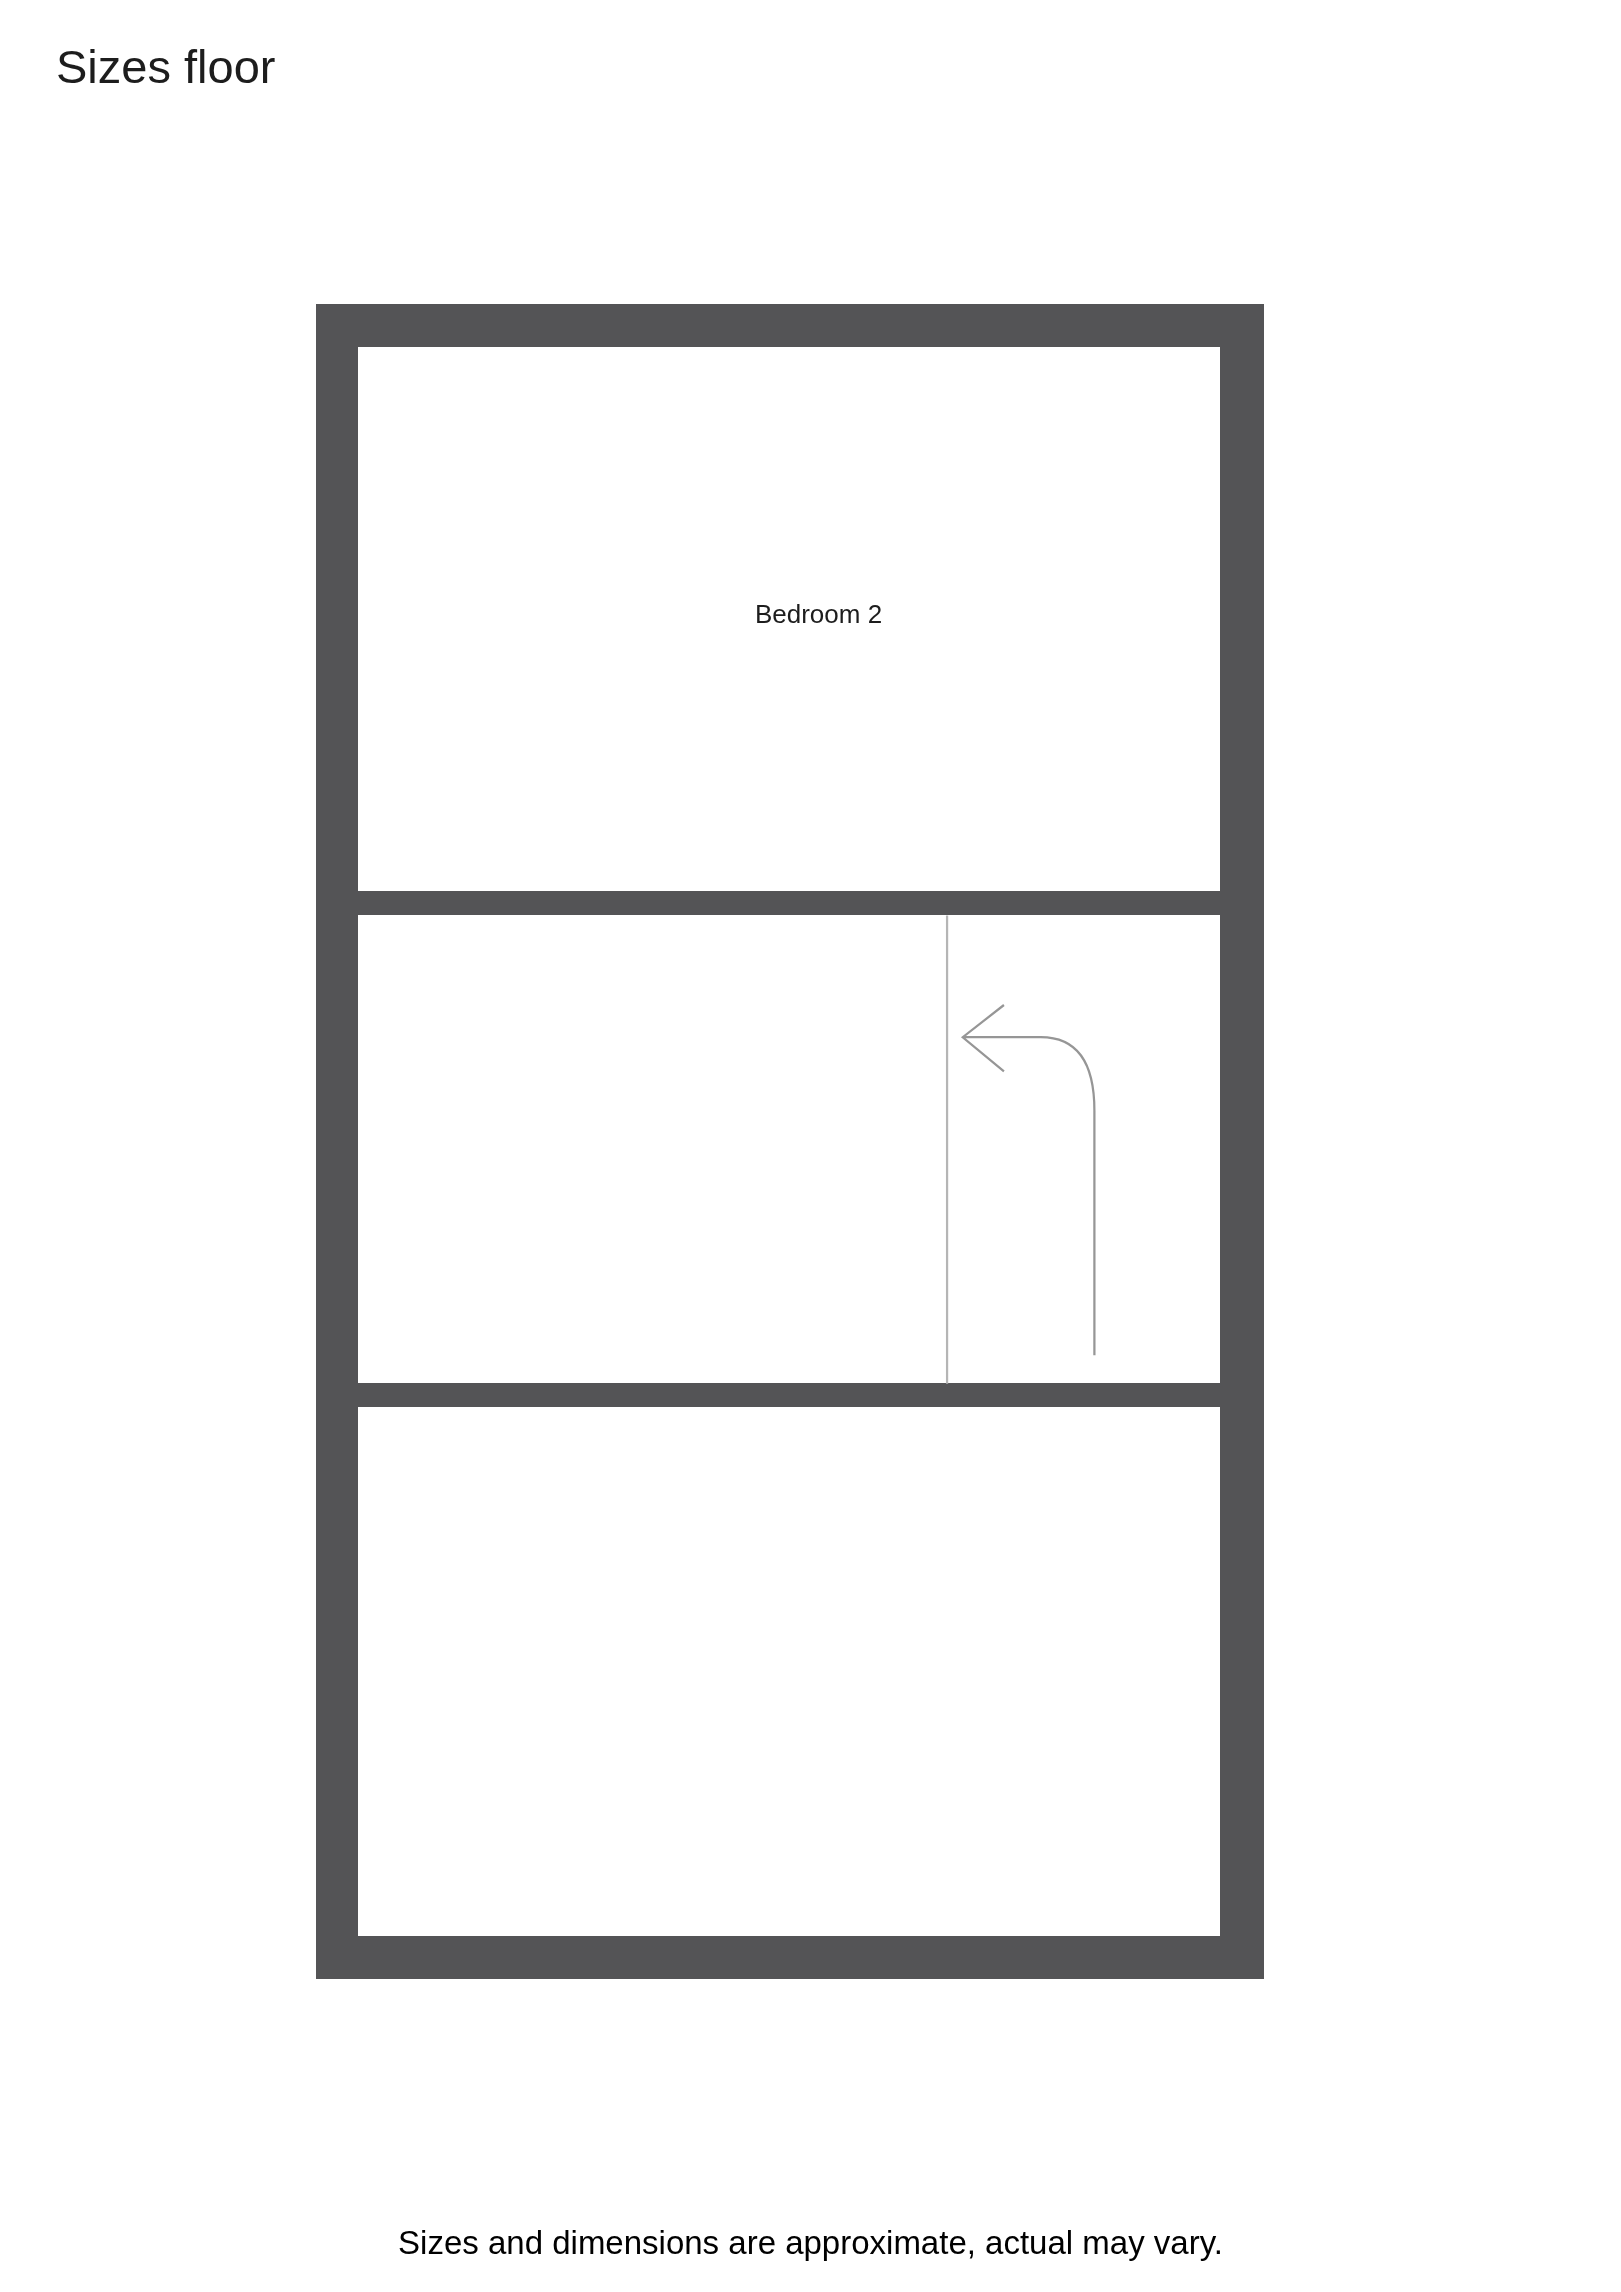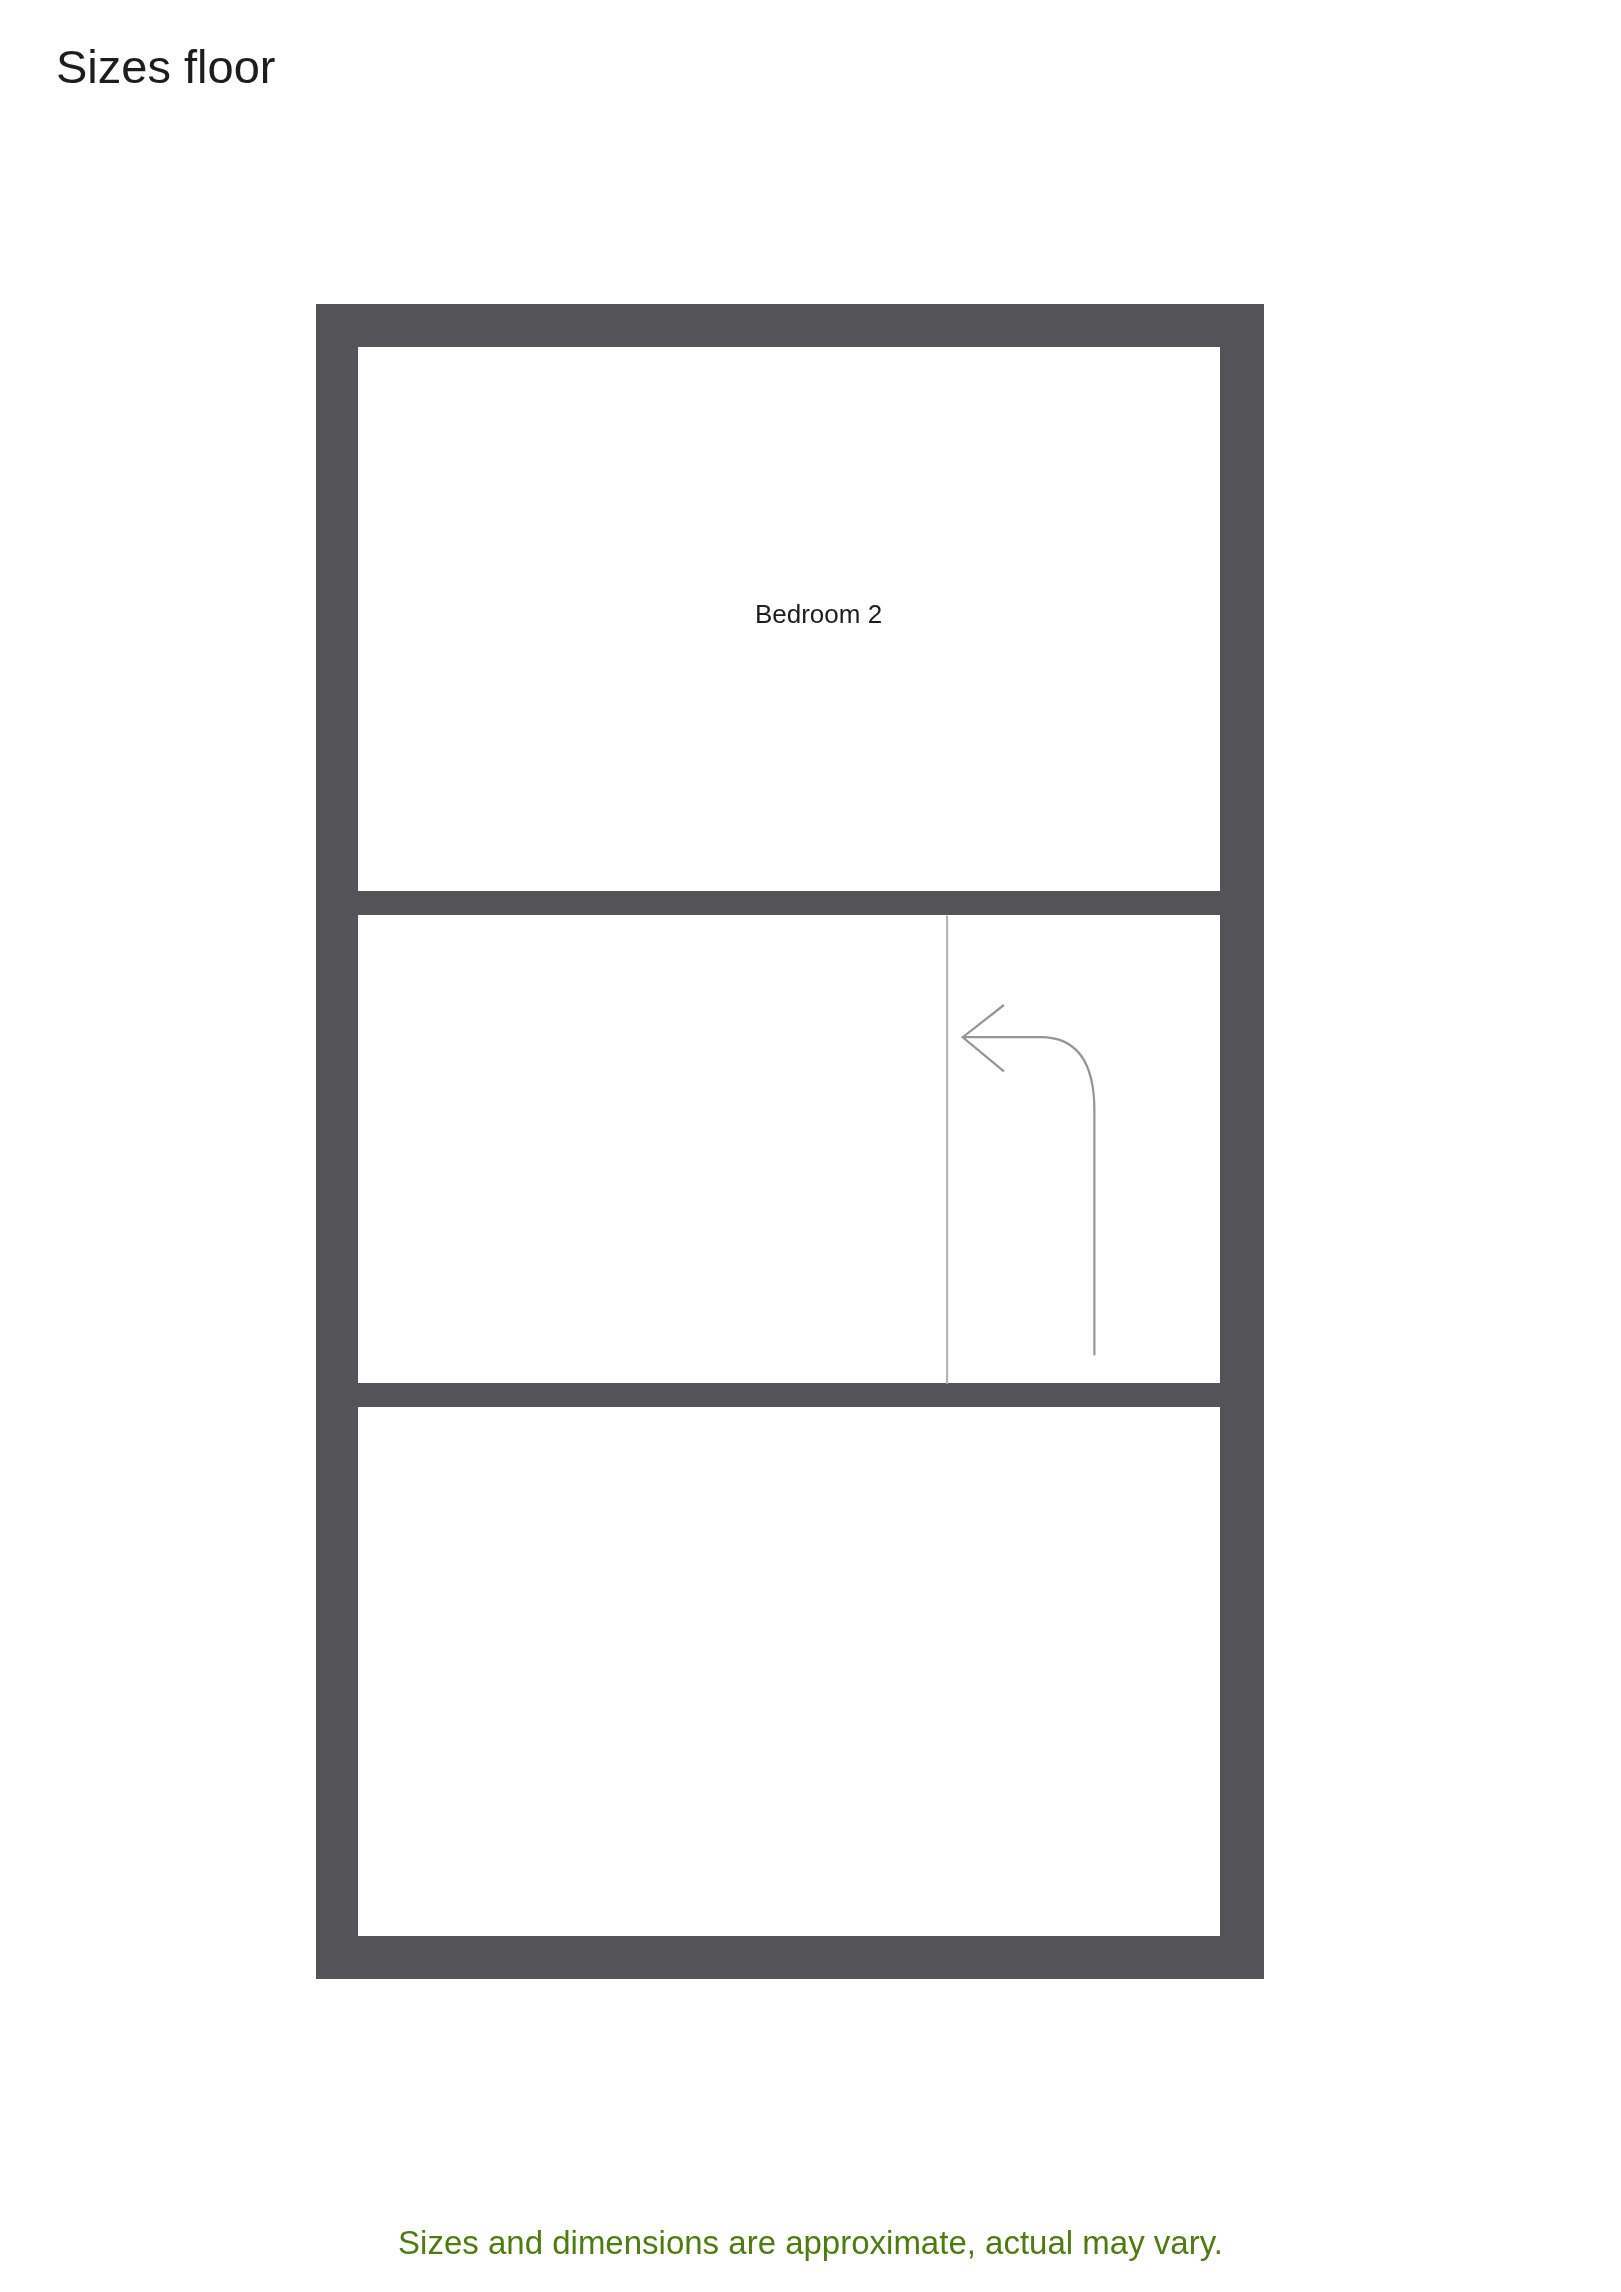--- a/index.html
+++ b/index.html
@@ -68,21 +68,21 @@
   }
 
   .footer-disclaimer {
     position: absolute;
     left: 0;
     top: 2226px;
     width: 1621px;
     text-align: center;
     font-size: 33px;
     line-height: 1;
-    color: #4d7c0f;
+    color: #000000;
     white-space: nowrap;
   }
 </style>
 </head>
 <body>
 
 <div class="page">
 
   <div class="floor-title">Sizes floor</div>
 

